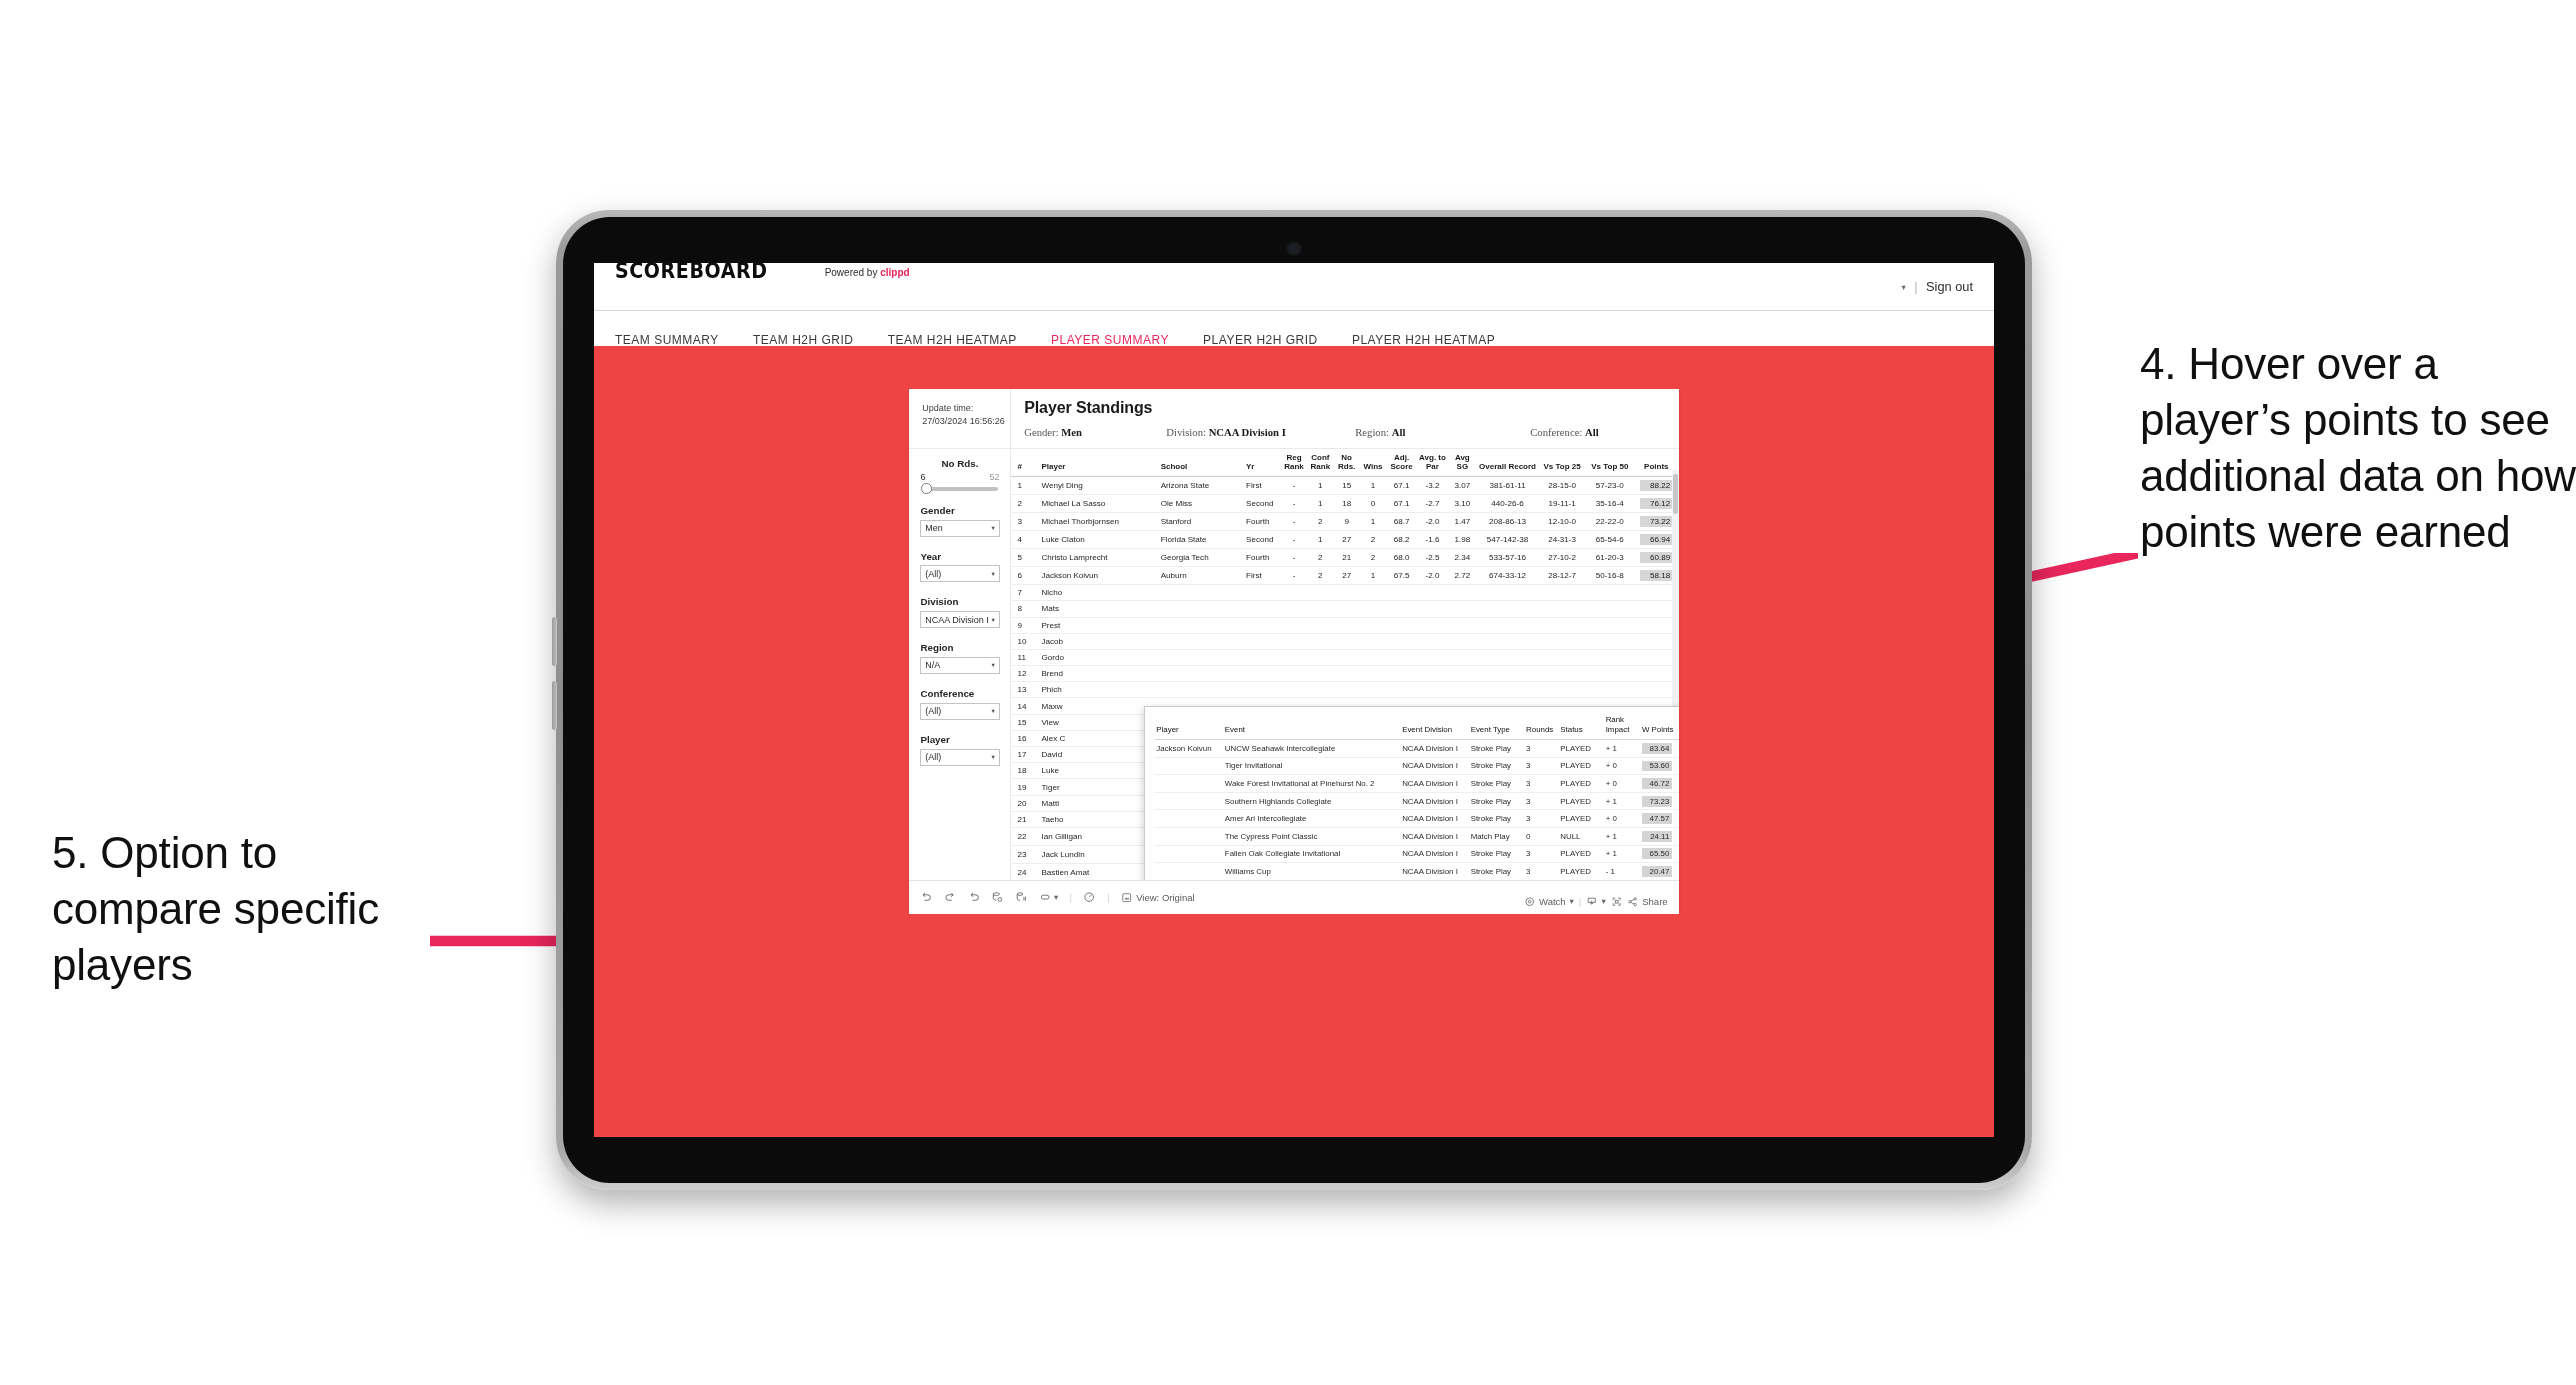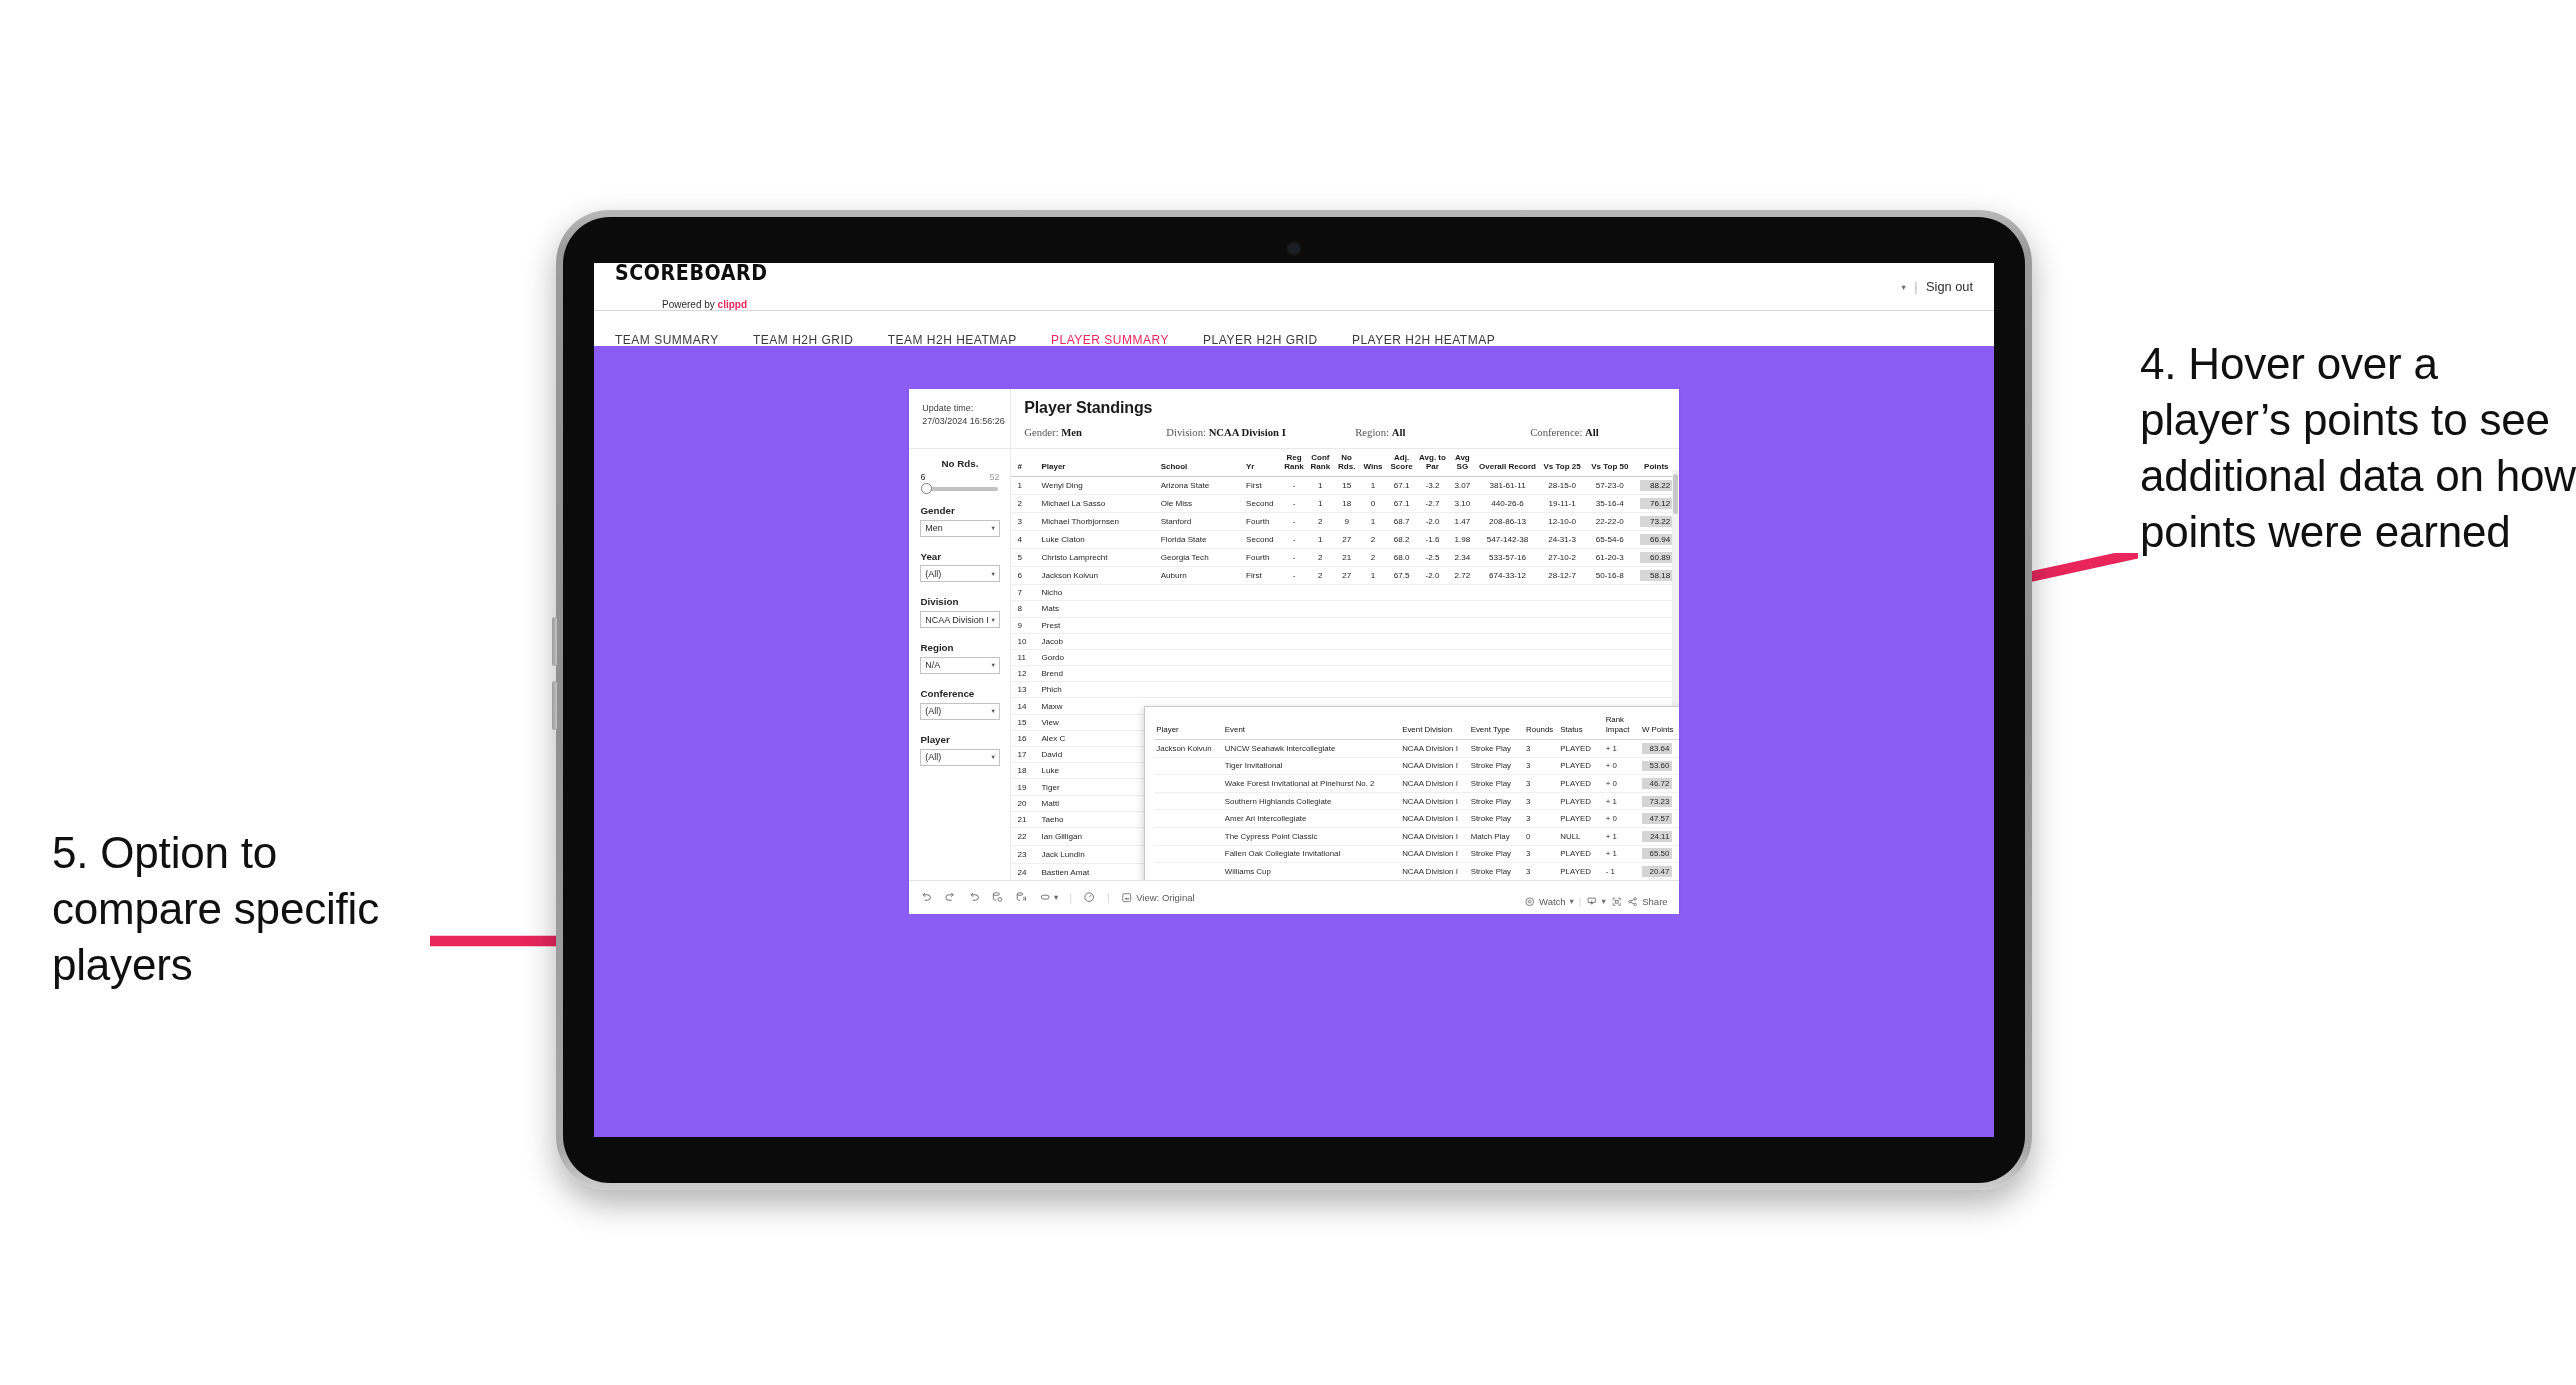--- a/index.html
+++ b/index.html
@@ -21,38 +21,38 @@
     box-shadow:0 13.2px 32px rgba(0,0,0,.30);}
   .tab-bez{position:absolute;left:6.6px;top:6.6px;right:6.6px;bottom:6.6px;border-radius:47px;background:#0b0b0b;}
   .tab-screen{position:absolute;left:38px;top:53px;width:1400px;height:874px;background:#eceef0;overflow:hidden;}
   .tab-cam{position:absolute;left:calc(50% - 5.7px);top:26.5px;width:11.4px;height:11.4px;border-radius:50%;
     background:#1b1e22;box-shadow:0 0 0 1.9px #141414;}
   .side-btn{position:absolute;left:-3.8px;width:4.7px;border-radius:2.8px;background:linear-gradient(90deg,#9a9a9a,#c3c3c3);}
 
   
   .app{position:absolute;inset:0;background:#eceef0;}
   .topbar{height:47px;background:#fff;display:flex;align-items:stretch;border-bottom:0.9px solid #d7d7d7;}
-  .brand{display:flex;flex-direction:column;justify-content:space-between;padding:0 19px 0 21px;}
+  .brand{display:flex;flex-direction:row;justify-content:flex-start;padding:0 19px 0 21px;gap:10px;}
   .brand-main{font-family:"DejaVu Sans",sans-serif;font-weight:700;font-size:19px;letter-spacing:0.6px;color:#0d0d0d;line-height:1;
     transform:scaleY(1.12);transform-origin:left center;}
   .brand-sub{font-size:10px;color:#2b2b2b;margin-top:4.7px;line-height:1;padding-left:47px;}
   .brand-sub b{color:#e8265c;font-weight:700;}
   .navtabs{display:flex;align-items:stretch;}
   .navtab{display:flex;align-items:center;padding:0 18px;font-size:13.7px;color:#2e2e2e;letter-spacing:0.5px;position:relative;}
   .navtab.active{border-left:0.9px solid #e2e2e2;border-right:0.9px solid #e2e2e2;}
   .navtab.active:after{content:"";position:absolute;left:0;right:0;bottom:-0.9px;height:2.8px;background:#e8265c;}
   .topright{margin-left:auto;display:flex;align-items:center;gap:8.5px;padding-right:21px;font-size:12.8px;color:#2e2e2e;}
   .topright .sep{color:#b5b5b5;}
   .caret-sm{font-size:8.5px;color:#6a6a6a;}
 
   .subbar{height:36px;background:#fff;display:flex;align-items:flex-end;border-bottom:0.9px solid #dcdcdc;padding-left:21px;gap:0;}
   .subtab{font-size:12px;color:#3a3a3a;letter-spacing:0.5px;padding:0 21px 0 0;margin-right:13.2px;}
   .subtab.active{color:#e8265c;}
 
-  .canvas{position:absolute;left:0;right:0;top:83px;bottom:0;background:#8b5cf6;}
+  .canvas{position:absolute;left:0;right:0;top:83px;bottom:0;background:#ef4444;}
 
   
   .viz{position:absolute;left:315px;top:43px;width:770px;height:523px;background:#fff;box-shadow:0 0.9px 2.8px rgba(0,0,0,.14);}
   .viz-head{display:flex;height:59px;border-bottom:0.9px solid #e9e9e9;}
   .upd{width:102px;padding:13.2px 0 0 13.2px;font-size:9px;color:#3d3d3d;line-height:1.45;border-right:0.9px solid #e9e9e9;box-sizing:border-box;}
   .viz-titles{flex:1;padding:9.5px 0 0 13.2px;}
   .viz-title{font-size:16px;font-weight:700;color:#1a1a1a;letter-spacing:-0.1px;}
   .viz-filters{display:flex;margin-top:9.5px;font-size:10.7px;color:#555;font-family:Liberation Serif, serif;}
   .viz-filters span{font-weight:700;color:#1a1a1a;}
   .vf1{width:142px;}.vf2{width:189px;}.vf3{width:175px;}

